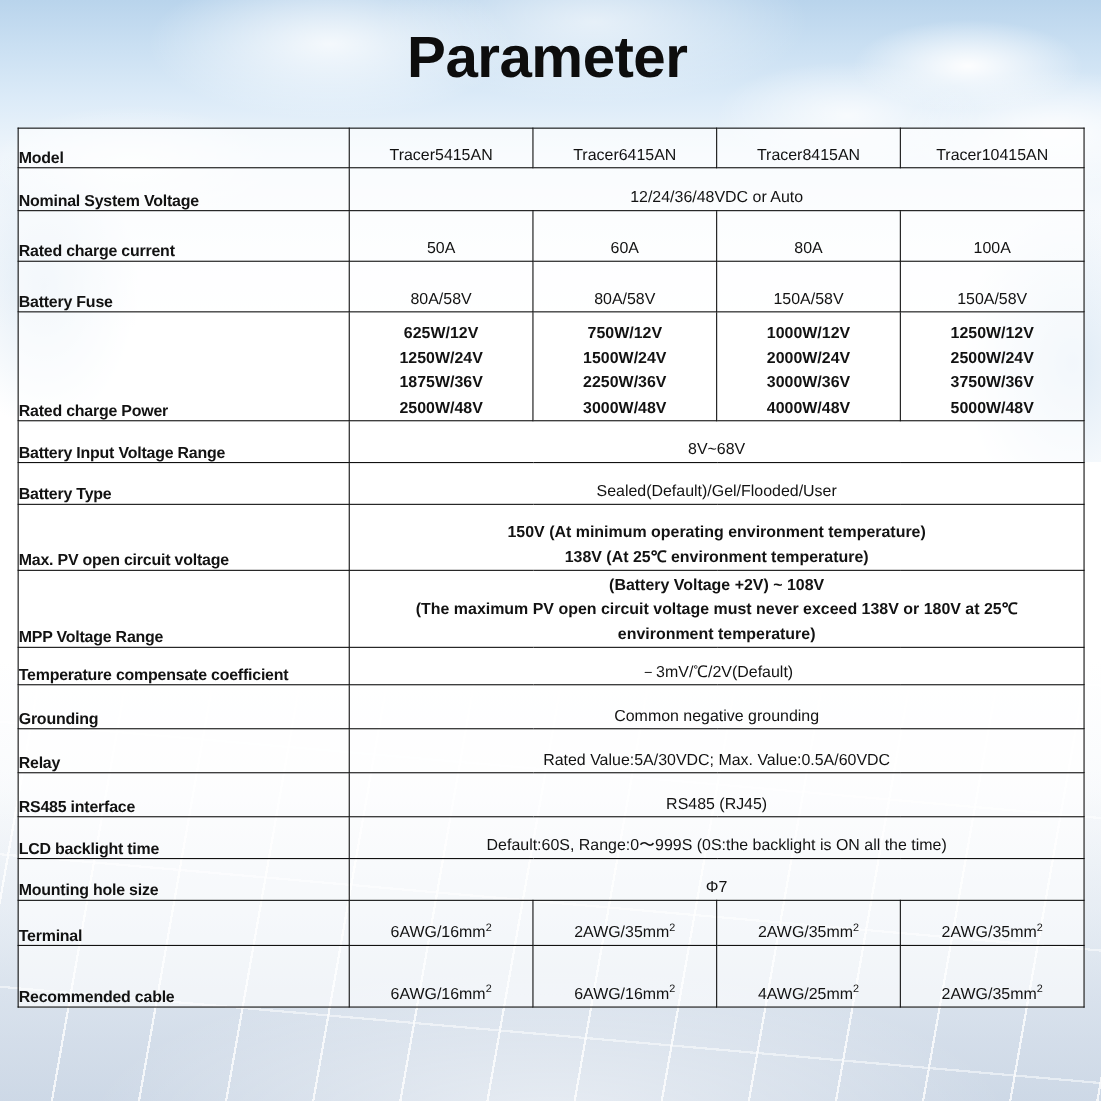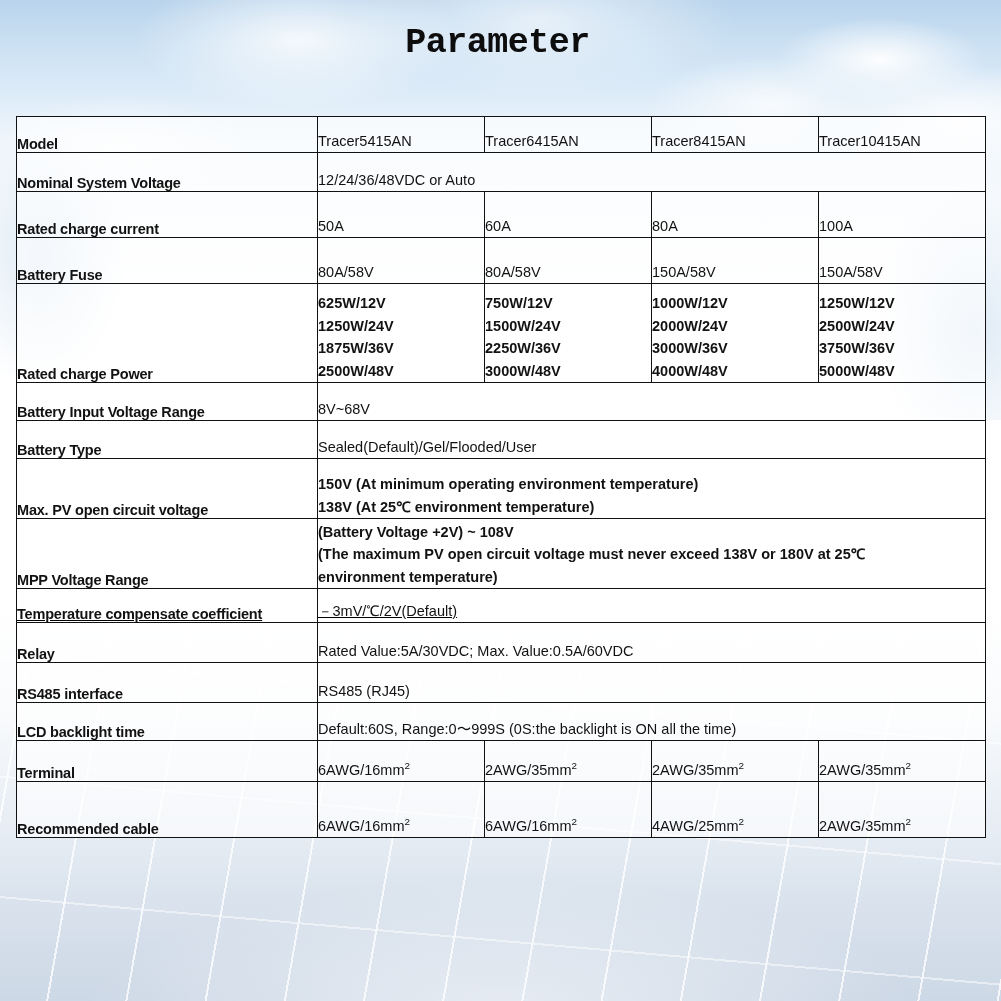--- a/index.html
+++ b/index.html
@@ -77,25 +77,25 @@
     background: radial-gradient(ellipse 600px 200px at 500px 420px, rgba(255,255,255,.55), rgba(255,255,255,0) 70%);
   }
 
   
   #page-title {
     position: absolute;
     left: 0;
     top: 26px;
     width: 995px;
     text-align: center;
-    font-size: 35px;
+    font-size: 53px;
     font-weight: bold;
     letter-spacing: -0.5px;
     color: #0d0d0d;
-    font-family: Liberation Mono, monospace;
+    font-family: Liberation Sans, sans-serif;
     line-height: 1;
   }
 
   
   #spec-table-wrap {
     position: absolute;
     left: 16px;
     top: 116px;
     width: 969px;
   }
@@ -116,20 +116,21 @@
   td.rowlabel {
     font-weight: bold;
     font-size: 15px;
     padding: 0 0 3px 4px;
     vertical-align: bottom;
     text-align: left;
     white-space: nowrap;
     letter-spacing: -0.2px;
   }
   td.val {
+    text-align: center;
     vertical-align: middle;
     padding: 6px 4px;
     line-height: 1.55;
   }
   td.val .ml {
     display: block;
     font-weight: bold;
   }
   sup {
     font-size: 0.68em;
@@ -232,35 +233,43 @@
           </td>
         </tr>
         <tr style="height: 70px;">
           <td class="rowlabel">MPP Voltage Range</td>
           <td class="val" colspan="4">
             <span class="ml">(Battery Voltage +2V) ~ 108V</span>
             <span class="ml">(The maximum PV open circuit voltage must never exceed 138V or 180V at 25℃</span>
             <span class="ml">environment temperature)</span>
           </td>
         </tr>
-        <tr style="height: 34px; text-decoration: underline;">
+        <tr style="height: 34px;">
           <td class="rowlabel">Temperature compensate coefficient</td>
           <td class="val" colspan="4">－3mV/℃/2V(Default)</td>
+        </tr>
+        <tr style="height: 40px;">
+          <td class="rowlabel">Grounding</td>
+          <td class="val" colspan="4">Common negative grounding</td>
         </tr>
         <tr style="height: 40px;">
           <td class="rowlabel">Relay</td>
           <td class="val" colspan="4">Rated Value:5A/30VDC; Max. Value:0.5A/60VDC</td>
         </tr>
         <tr style="height: 40px;">
           <td class="rowlabel">RS485 interface</td>
           <td class="val" colspan="4">RS485 (RJ45)</td>
         </tr>
         <tr style="height: 38px; padding-left: 11px;">
           <td class="rowlabel">LCD backlight time</td>
           <td class="val" colspan="4">Default:60S, Range:0〜999S (0S:the backlight is ON all the time)</td>
+        </tr>
+        <tr style="height: 38px;">
+          <td class="rowlabel">Mounting hole size</td>
+          <td class="val" colspan="4">Φ7</td>
         </tr>
         <tr style="height: 41px;">
           <td class="rowlabel">Terminal</td>
           <td class="val"><span>6AWG/16mm</span><sup>2</sup></td>
           <td class="val"><span>2AWG/35mm</span><sup>2</sup></td>
           <td class="val"><span>2AWG/35mm</span><sup>2</sup></td>
           <td class="val"><span>2AWG/35mm</span><sup>2</sup></td>
         </tr>
         <tr style="height: 56px;">
           <td class="rowlabel">Recommended cable</td>

